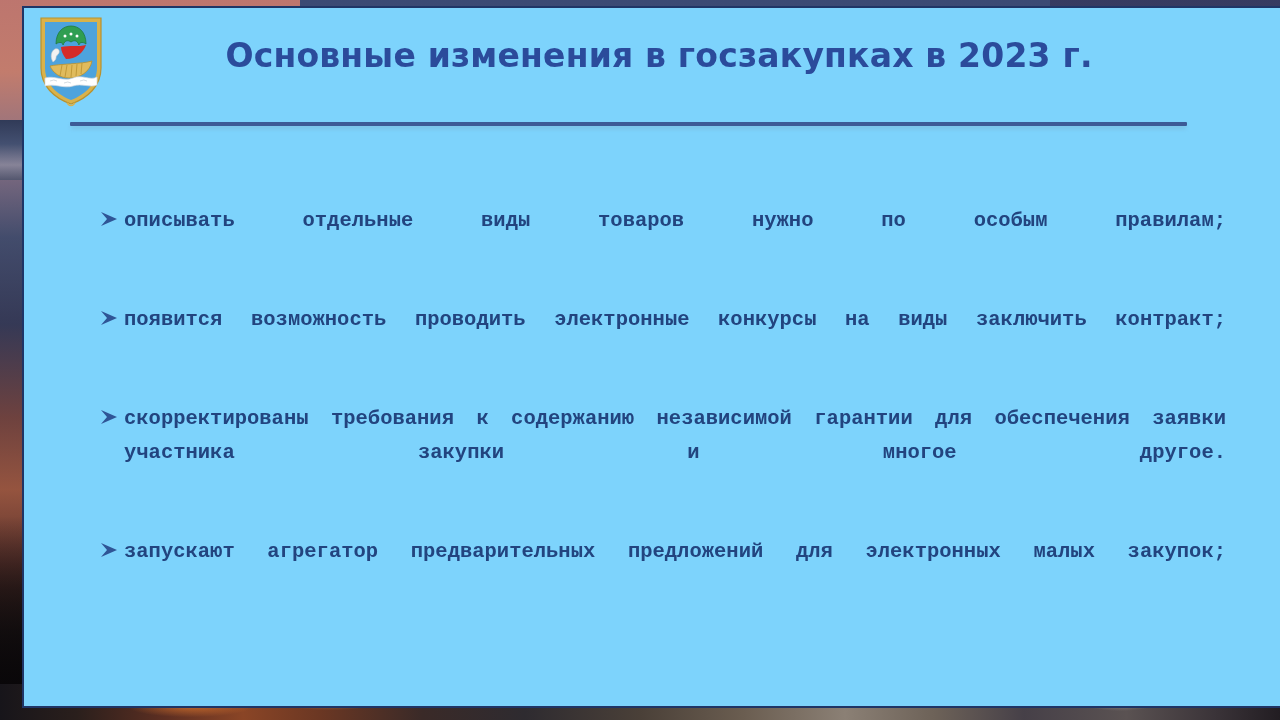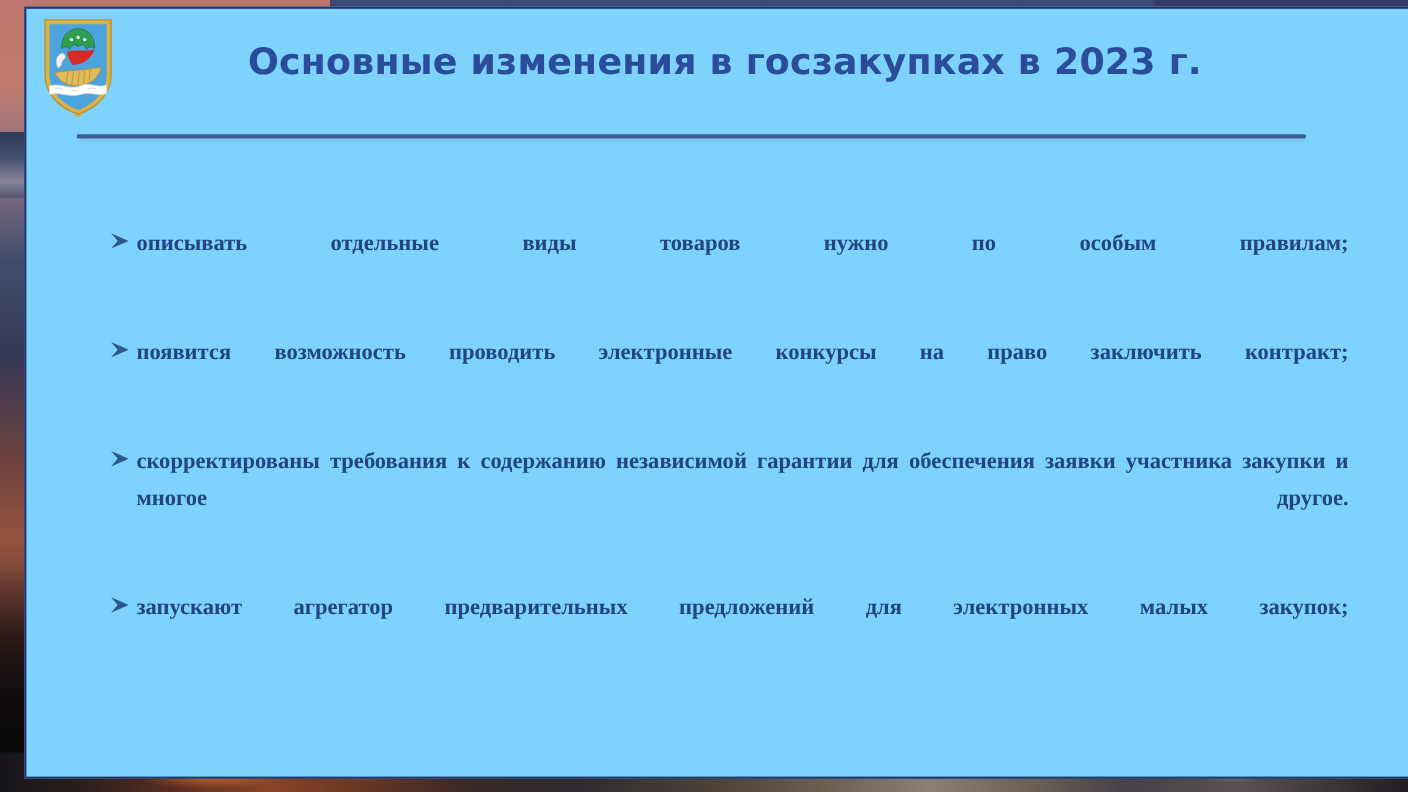--- a/index.html
+++ b/index.html
@@ -221,21 +221,21 @@
     left: 52px;
     top: 196px;
     width: 1150px;
   }
 
   .bullet-item {
     position: relative;
     padding-left: 48px;
     margin-bottom: 31px;
     color: #22447f;
-    font-family: Liberation Serif, serif;
+    font-family: Liberation Mono, monospace;
     font-weight: bold;
     font-size: 20.5px;
     line-height: 34px;
     text-align: justify;
     text-justify: inter-word;
   }
   .bullet-item:last-child { margin-bottom: 0; }
 
   .bullet-marker {
     position: absolute;
@@ -325,21 +325,21 @@
       </span>
       <span class="bullet-text">описывать отдельные виды товаров нужно по особым правилам;</span>
     </div>
 
     <div class="bullet-item">
       <span class="bullet-marker">
         <svg viewBox="0 0 24 24" xmlns="http://www.w3.org/2000/svg">
           <path d="M4 5 L20 12 L4 19 L10 12 Z" fill="currentColor"></path>
         </svg>
       </span>
-      <span class="bullet-text">появится возможность проводить электронные конкурсы на право заключить контракт;</span>
+      <span class="bullet-text">появится возможность проводить электронные конкурсы на виды заключить контракт;</span>
     </div>
 
     <div class="bullet-item">
       <span class="bullet-marker">
         <svg viewBox="0 0 24 24" xmlns="http://www.w3.org/2000/svg">
           <path d="M4 5 L20 12 L4 19 L10 12 Z" fill="currentColor"></path>
         </svg>
       </span>
       <span class="bullet-text">скорректированы требования к содержанию независимой гарантии для обеспечения заявки участника закупки и многое другое.</span>
     </div>

